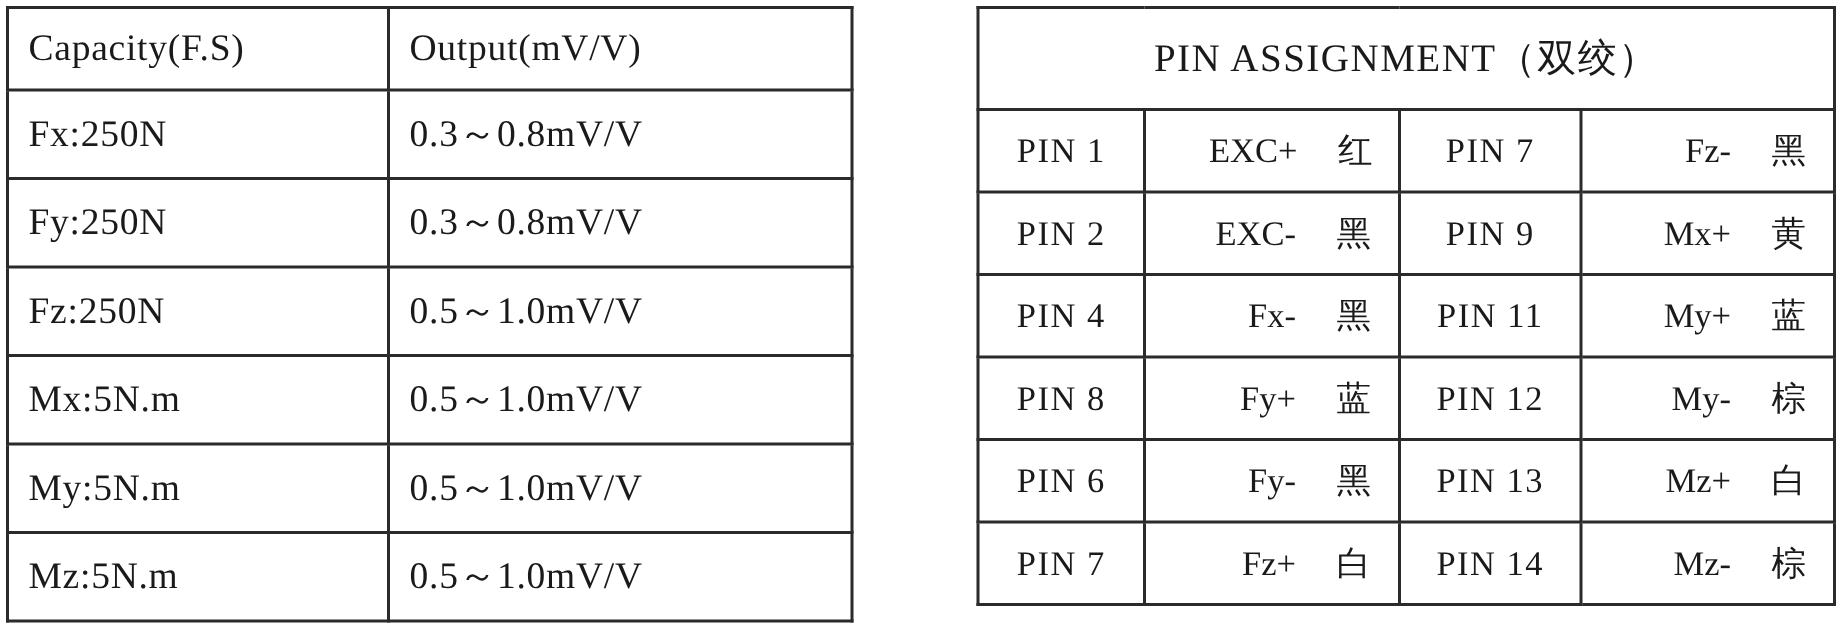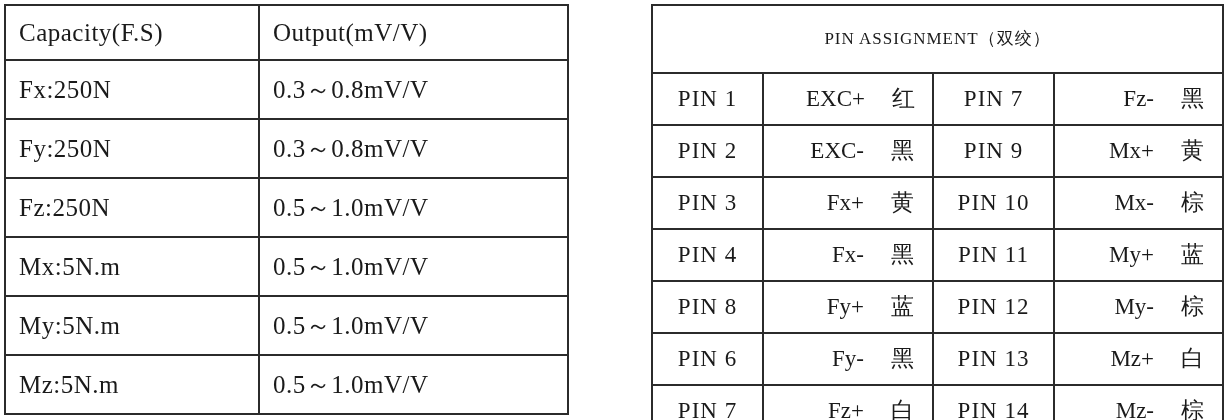--- a/index.html
+++ b/index.html
@@ -70,21 +70,21 @@
     height: 400px;
   }
   #pin-table col.c-pin-a   { width: 111px; }
   #pin-table col.c-sig-a   { width: 170px; }
   #pin-table col.c-pin-b   { width: 121px; }
   #pin-table col.c-sig-b   { width: 169px; }
 
   #pin-table th.pin-title {
     height: 64px;
     line-height: 64px;
-    font-size: 17px;
+    font-size: 26px;
     text-align: center;
     letter-spacing: 1px;
   }
   #pin-table td {
     height: 48px;
     line-height: 48px;
     font-size: 23px;
     margin-top: 44px;
   }
   #pin-table td.pin-no {
@@ -167,26 +167,20 @@
         <td class="pin-no">PIN 7</td>
         <td class="pin-sig"><span class="sig-name">Fz-</span><span class="sig-color">黑</span></td>
       </tr>
       <tr>
         <td class="pin-no">PIN 2</td>
         <td class="pin-sig"><span class="sig-name">EXC-</span><span class="sig-color">黑</span></td>
         <td class="pin-no">PIN 9</td>
         <td class="pin-sig"><span class="sig-name">Mx+</span><span class="sig-color">黄</span></td>
       </tr>
       <tr>
-        <td class="pin-no">PIN 3</td>
-        <td class="pin-sig"><span class="sig-name">Fx+</span><span class="sig-color">黄</span></td>
-        <td class="pin-no">PIN 10</td>
-        <td class="pin-sig"><span class="sig-name">Mx-</span><span class="sig-color">棕</span></td>
-      </tr>
-      <tr>
         <td class="pin-no">PIN 4</td>
         <td class="pin-sig"><span class="sig-name">Fx-</span><span class="sig-color">黑</span></td>
         <td class="pin-no">PIN 11</td>
         <td class="pin-sig"><span class="sig-name">My+</span><span class="sig-color">蓝</span></td>
       </tr>
       <tr>
         <td class="pin-no">PIN 8</td>
         <td class="pin-sig"><span class="sig-name">Fy+</span><span class="sig-color">蓝</span></td>
         <td class="pin-no">PIN 12</td>
         <td class="pin-sig"><span class="sig-name">My-</span><span class="sig-color">棕</span></td>

